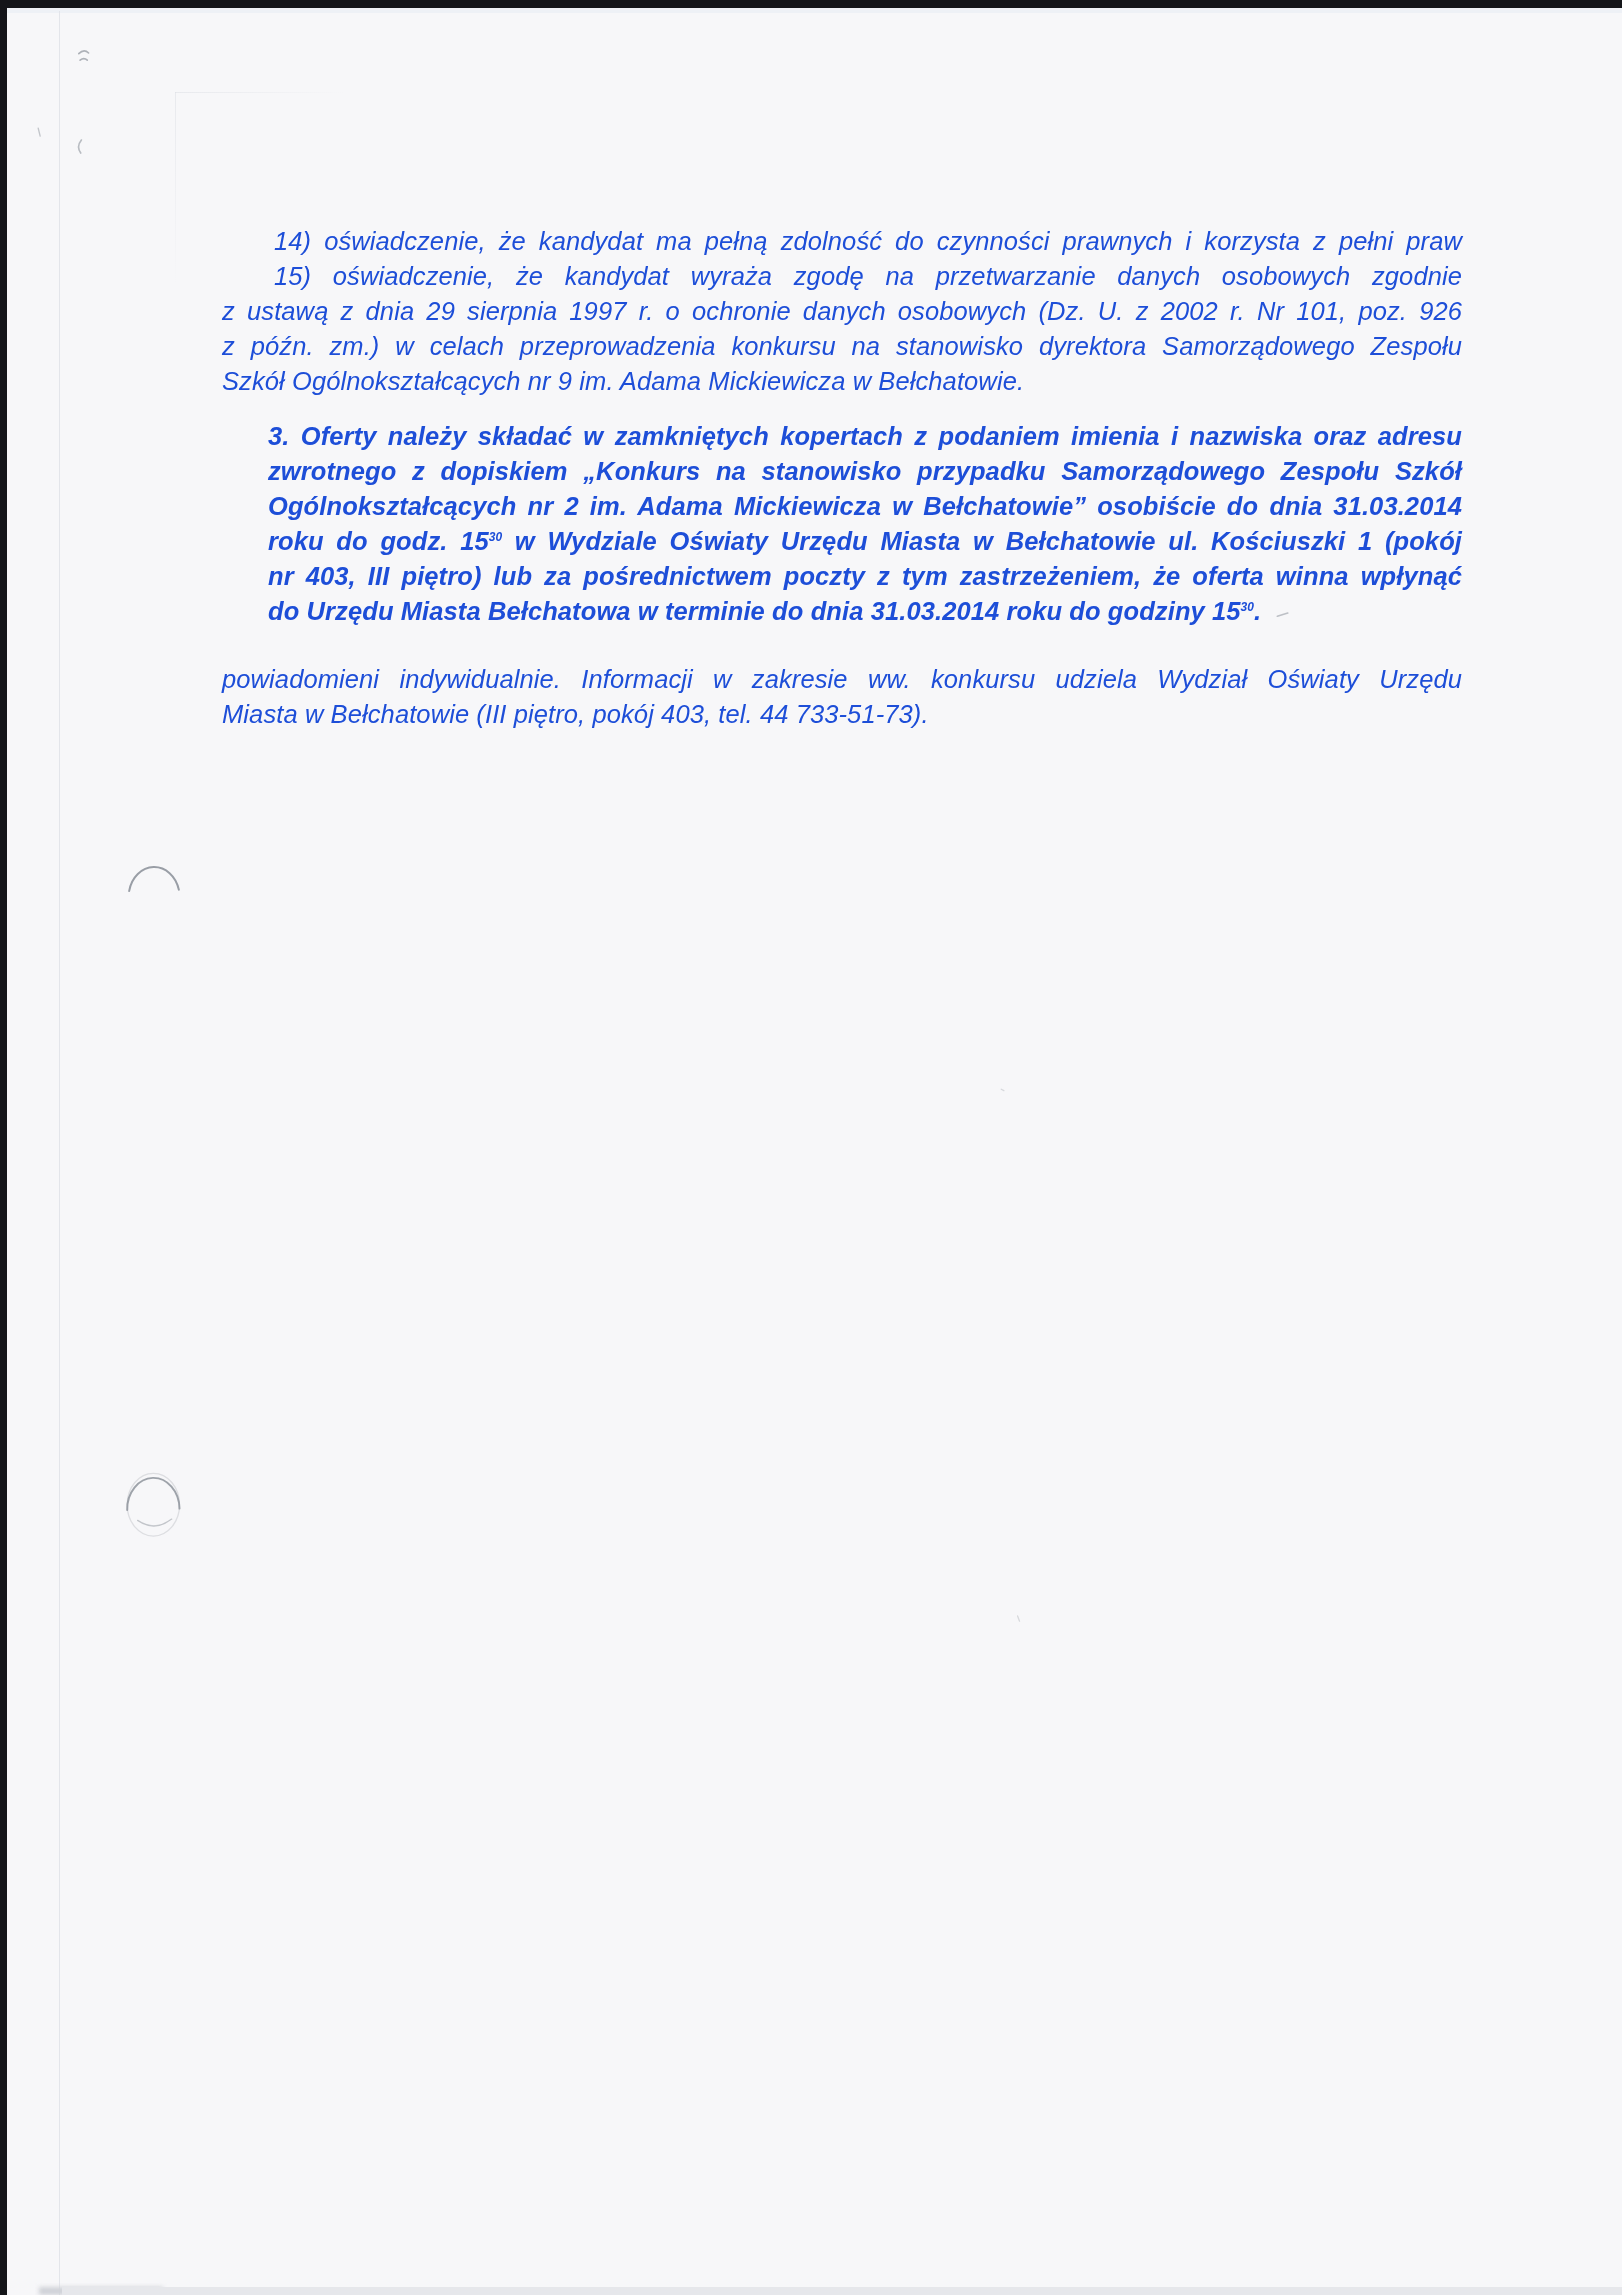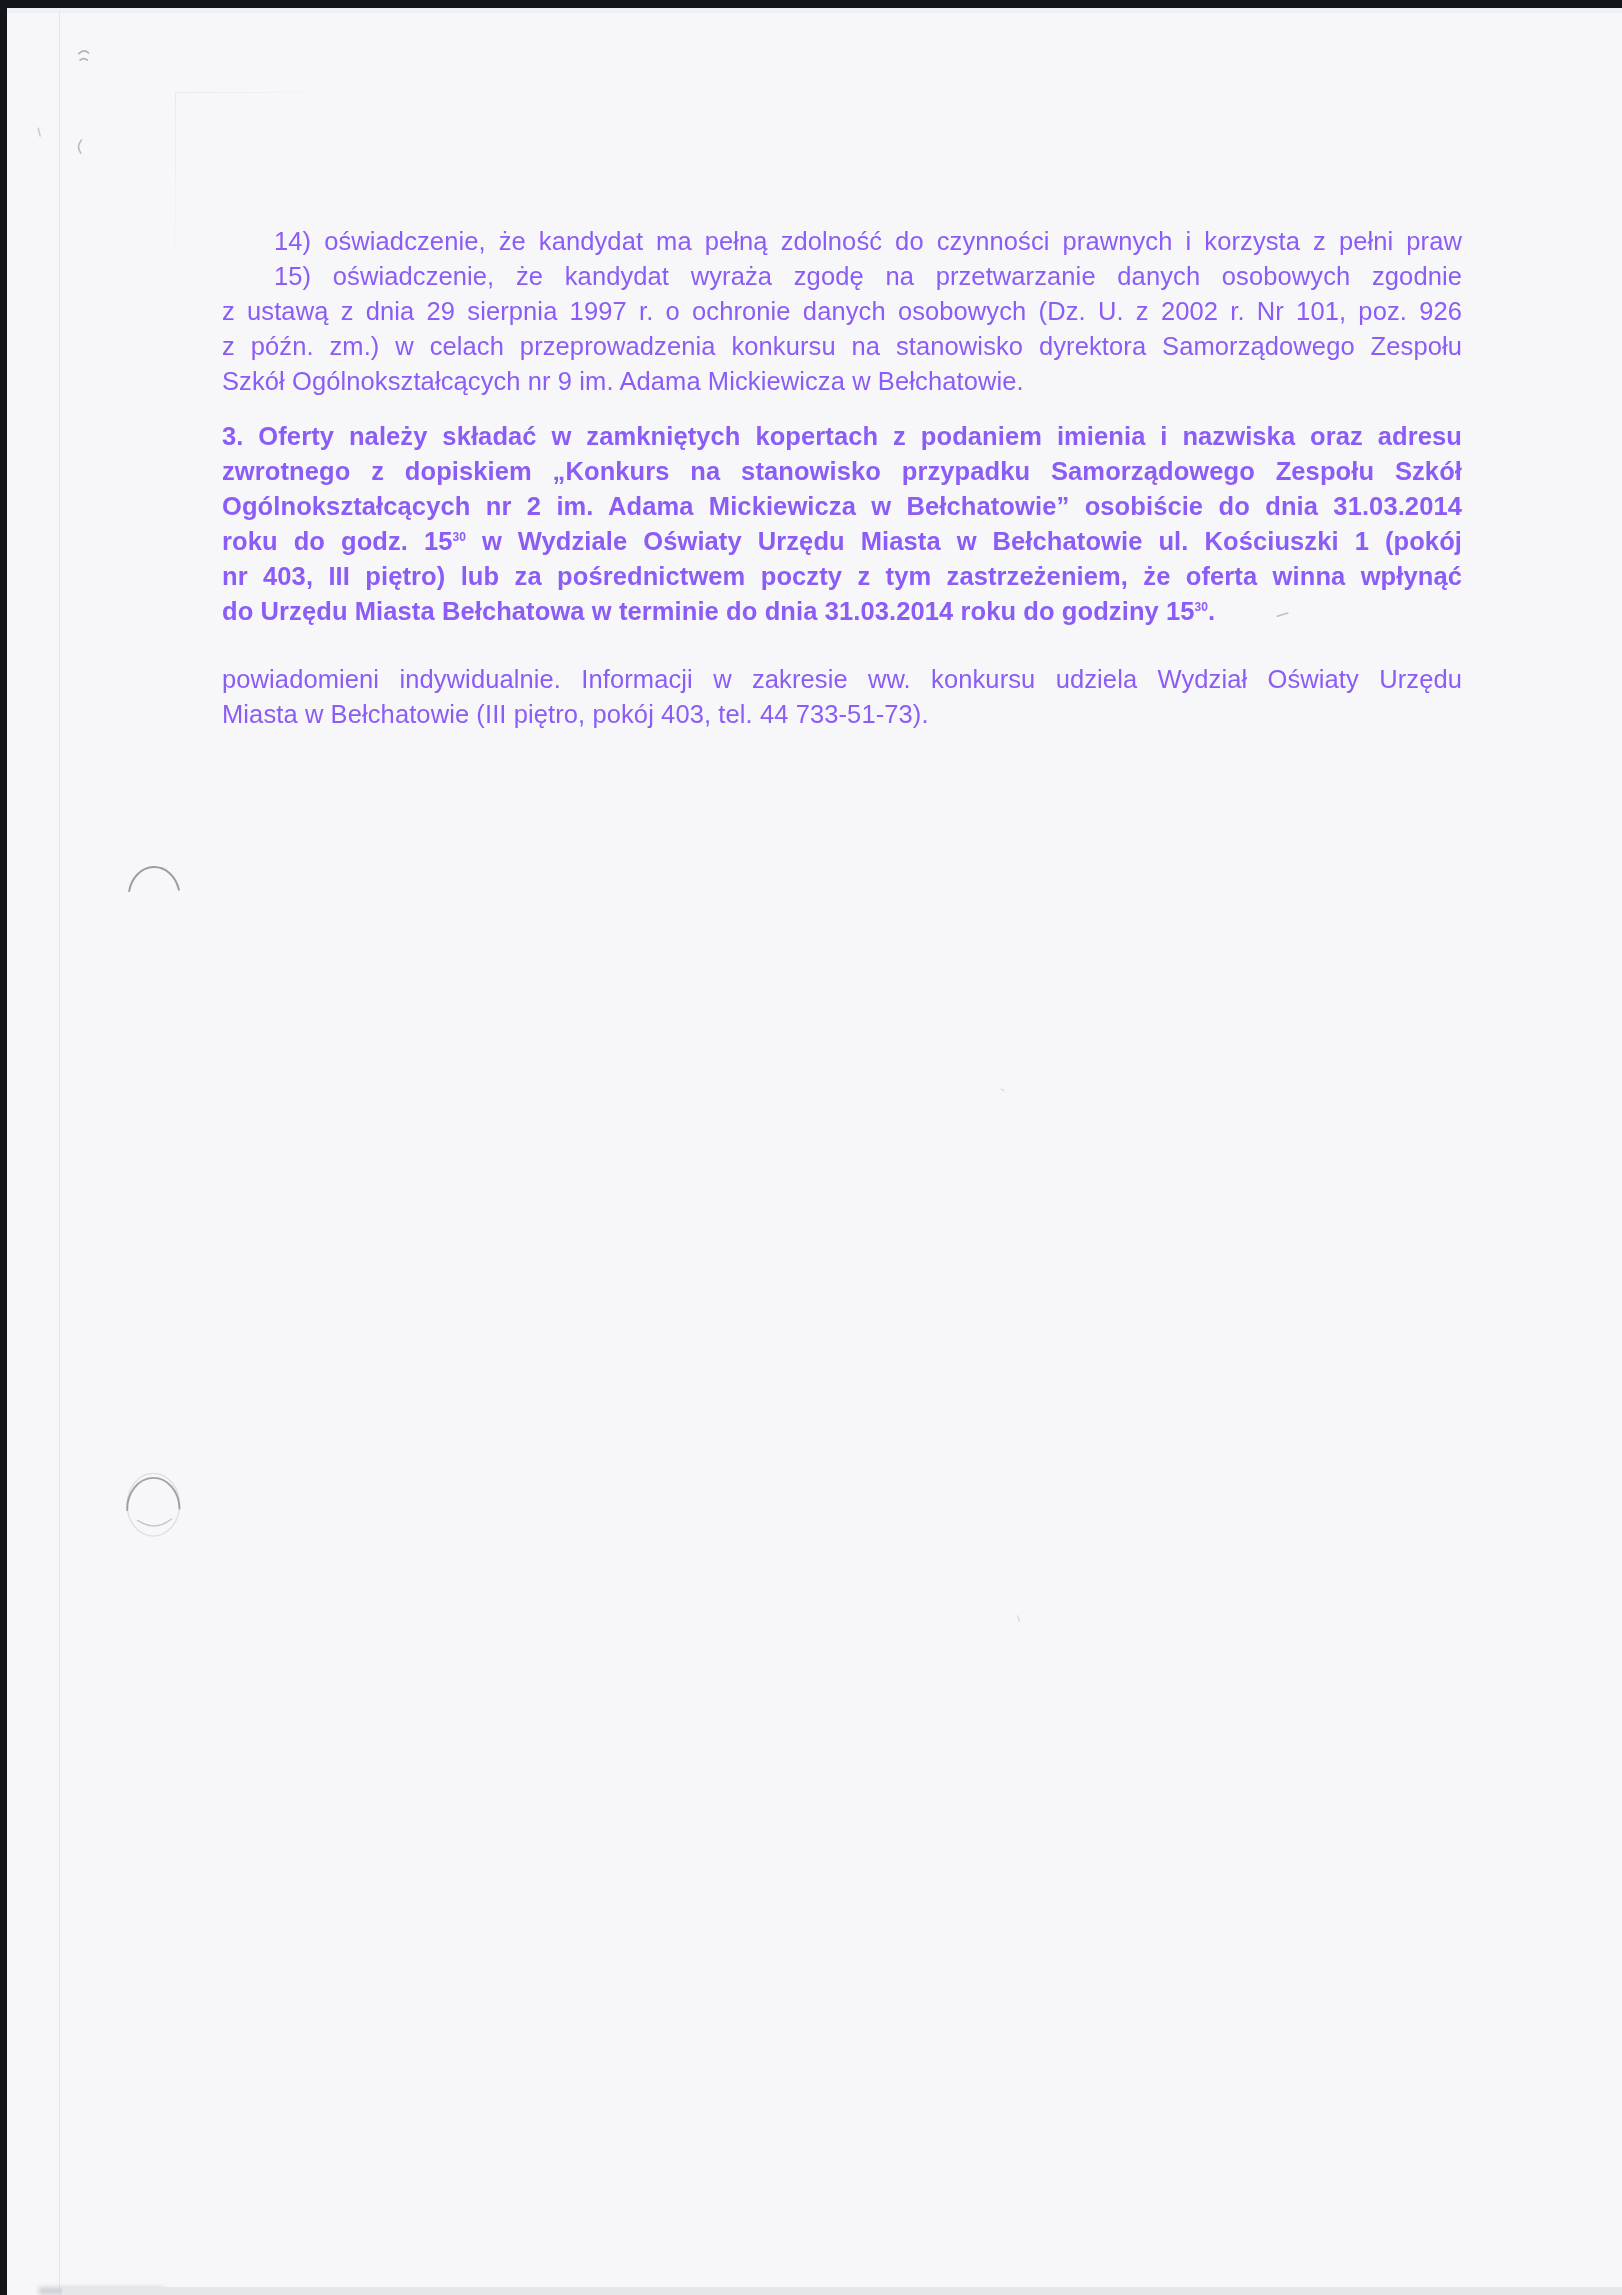--- a/index.html
+++ b/index.html
@@ -17,24 +17,24 @@
   .copy-corner-v{position:absolute;left:175px;top:92px;width:1.3px;height:196px;
     background:linear-gradient(#d9dce2,rgba(217,220,226,0));opacity:.5;}
   .copy-corner-h{position:absolute;left:175px;top:92px;width:170px;height:1.3px;
     background:linear-gradient(90deg,#d9dce2,rgba(217,220,226,0));opacity:.5;}
   
   .bottom-band{position:absolute;left:62px;bottom:0;width:1561px;height:8.5px;background:#e6e7eb;}
   .bottom-smudge{position:absolute;left:39px;bottom:0;width:124px;height:7.9px;background:#cfd1d7;filter:blur(2px);}
   
   .text-block{
     position:absolute;left:222px;top:224px;width:1240px;
-    color:#8b5cf6;font-size:25.5px;line-height:35px;letter-spacing:0.1px;
+    color:#1d4ed8;font-size:25.5px;line-height:35px;letter-spacing:0.1px;font-style:italic;
   }
   .para{margin:0;}
-  .para.bold{font-weight:700;}
+  .para.bold{font-weight:700;margin-left:46px;}
   .para[data-name="paragraph-section-3"]{margin-top:19.6px;}
   .para[data-name="paragraph-closing"]{margin-top:33px;}
   .line{text-align:justify;text-align-last:justify;white-space:normal;}
   .line.last{text-align-last:auto;}
   .line.indent-small{text-indent:52px;}
   .line.indent-large{text-indent:116px;}
   sup{font-size:12px;line-height:0;vertical-align:super;letter-spacing:0;}
   .artifacts{position:absolute;left:0;top:0;pointer-events:none;}
 </style>
 </head>

